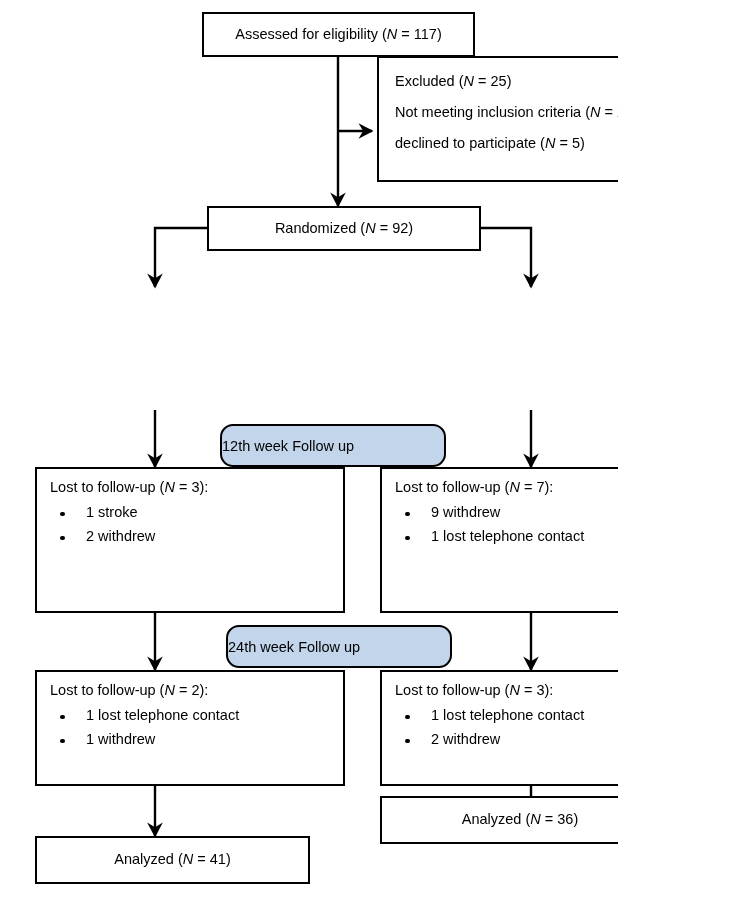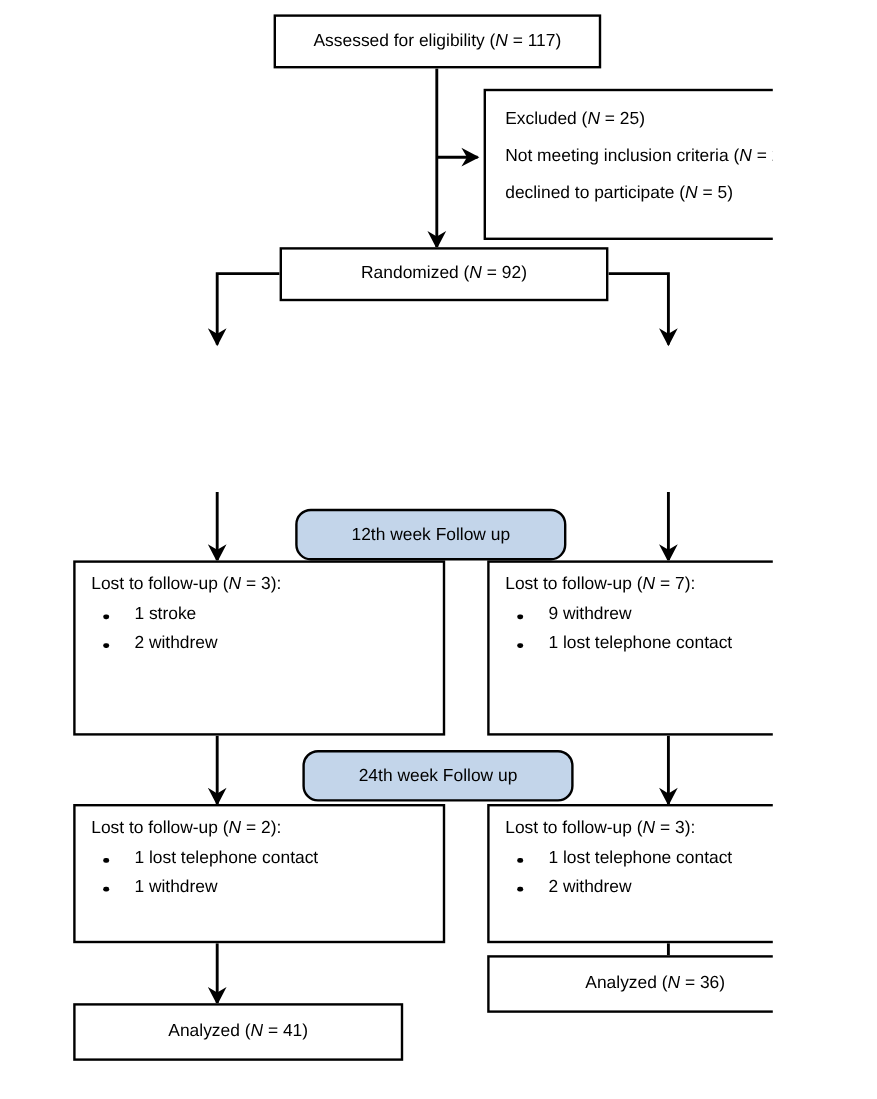--- a/index.html
+++ b/index.html
@@ -12,21 +12,20 @@
     height: 916px;
     font-family: "Liberation Sans", sans-serif;
     color: #000000;
     -webkit-font-smoothing: antialiased;
   }
   #diagram {
     position: relative;
     width: 618px;
     height: 916px;
     overflow: hidden;
-    margin-left: 26px;
   }
   svg.connectors {
     position: absolute;
     left: 0;
     top: 0;
     width: 731px;
     height: 916px;
     pointer-events: none;
   }
   .box {
@@ -76,21 +75,21 @@
   }
   .ital { font-style: italic; }
   .badge {
     position: absolute;
     box-sizing: border-box;
     border: 2.2px solid #000000;
     border-radius: 13px;
     background: #c3d5ea;
     display: flex;
     align-items: center;
-    justify-content: center;
+    justify-content: flex-start;
     font-size: 14.5px;
     z-index: 5;
   }
   .excl-line { margin: 0 0 0 0; white-space: nowrap; }
   .excl-line + .excl-line { margin-top: 16px; }
 </style>
 </head>
 <body>
 
 <div id="diagram">
@@ -117,21 +116,21 @@
     <path d="M 531 613 L 531 670" stroke="#000" stroke-width="2.4" fill="none" marker-end="url(#arrow)"></path>
 
     <path d="M 155 786 L 155 836" stroke="#000" stroke-width="2.4" fill="none" marker-end="url(#arrow)"></path>
     <path d="M 531 786 L 531 836" stroke="#000" stroke-width="2.4" fill="none" marker-end="url(#arrow)"></path>
   </svg>
 
   <div class="box center" style="left:202px; top:12px; width:273px; height:45px;">
     <span>Assessed for eligibility (<span class="ital">N</span> = 117)</span>
   </div>
 
-  <div class="box" style="left:377px; top:74px; width:320px; height:126px; padding:16px 16px 0 16px;">
+  <div class="box" style="left:377px; top:56px; width:320px; height:126px; padding:16px 16px 0 16px;">
     <p class="excl-line">Excluded (<span class="ital">N</span> = 25)</p>
     <p class="excl-line">Not meeting inclusion criteria (<span class="ital">N</span> = 20);</p>
     <p class="excl-line">declined to participate (<span class="ital">N</span> = 5)</p>
   </div>
 
   <div class="box center" style="left:207px; top:206px; width:274px; height:45px;">
     <span>Randomized (<span class="ital">N</span> = 92)</span>
   </div>
 
 

